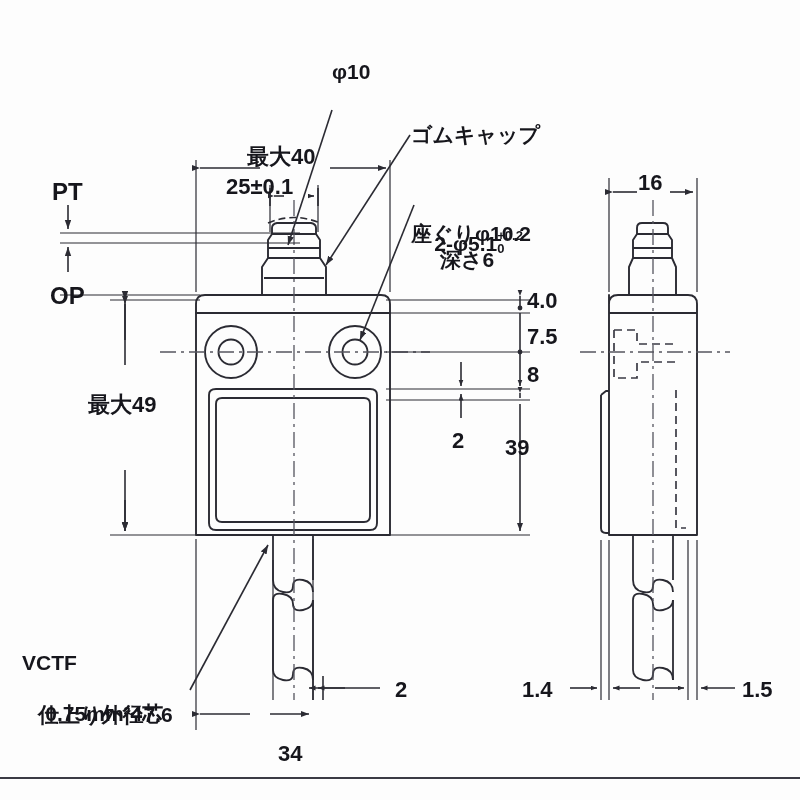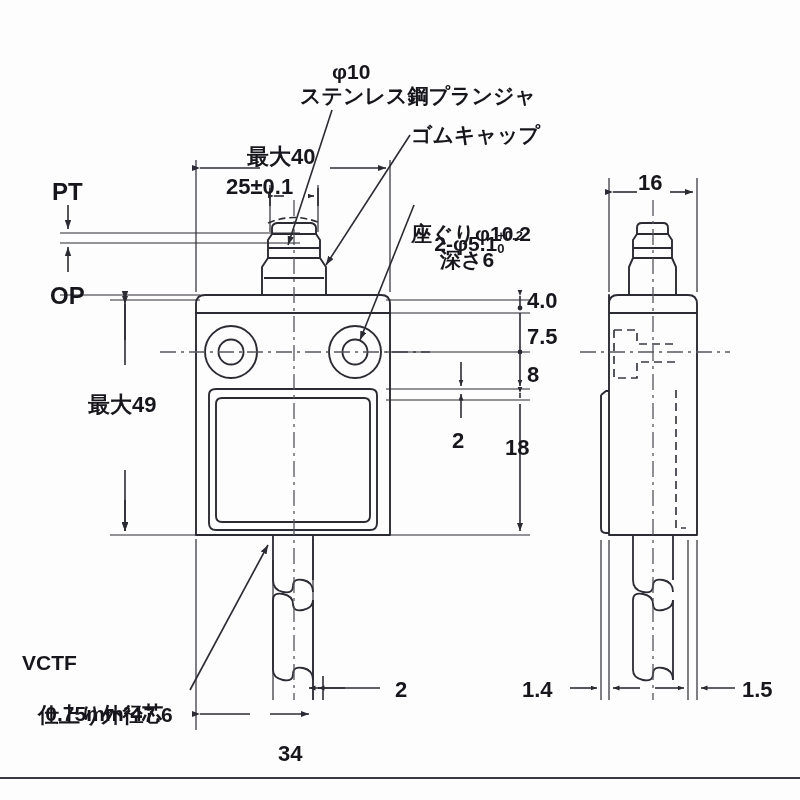--- a/index.html
+++ b/index.html
@@ -200,21 +200,20 @@
       <path d="M332,110 L288,245" marker-end="url(#arB)"></path>
       <path d="M410,135 L326,265" marker-end="url(#arB)"></path>
       <path d="M414,205 L360,340" marker-end="url(#arB)"></path>
       <path d="M190,690 L268,545" marker-end="url(#arB)"></path>
     </g>
 
     <path d="M0,778 L800,778" stroke="#3a3a44" stroke-width="2.2" fill="none"></path>
   </svg>
 
   <div class="lbl t-anno" style="left:304px;top:60px;margin-left:28px;">φ10</div>
-  <div class="lbl t-anno" style="left:300px;top:84px;">ステンレス鋼プランジャ</div>
   <div class="lbl t-anno" style="left:411px;top:123px;">ゴムキャップ</div>
 
   <div class="lbl t-anno" style="left:411px;top:196px;">
     <span>2-φ5.1</span><span class="tolbox"><span>+0.2</span><span>0</span></span>
   </div>
   <div class="lbl t-anno" style="left:411px;top:222px;">座ぐりφ10.2</div>
   <div class="lbl t-anno" style="left:440px;top:248px;">深さ6</div>
 
   <div class="lbl t-anno" style="left:22px;top:651px;">VCTF</div>
   <div class="lbl t-anno" style="left:22px;top:677px;">
@@ -225,21 +224,21 @@
   <div class="lbl t-pt" style="left:52px;top:166px;">PT</div>
   <div class="lbl t-pt" style="left:50px;top:270px;">OP</div>
 
   <div class="lbl t-dim" style="left:247px;top:144px;">最大40</div>
   <div class="lbl t-dim" style="left:226px;top:174px;">25±0.1</div>
   <div class="lbl t-dim" style="left:88px;top:392px;">最大49</div>
 
   <div class="lbl t-dim" style="left:527px;top:288px;">4.0</div>
   <div class="lbl t-dim" style="left:527px;top:324px;">7.5</div>
   <div class="lbl t-dim" style="left:527px;top:362px;">8</div>
-  <div class="lbl t-dim" style="left:505px;top:435px;">18</div>
+  <div class="lbl t-dim" style="left:505px;top:435px;">39</div>
   <div class="lbl t-dim" style="left:452px;top:428px;">2</div>
 
   <div class="lbl t-dim" style="left:278px;top:741px;">34</div>
   <div class="lbl t-dim" style="left:395px;top:677px;">2</div>
 
   <div class="lbl t-dim" style="left:638px;top:170px;">16</div>
   <div class="lbl t-dim" style="left:522px;top:677px;">1.4</div>
   <div class="lbl t-dim" style="left:742px;top:677px;">1.5</div>
 
 </div>

